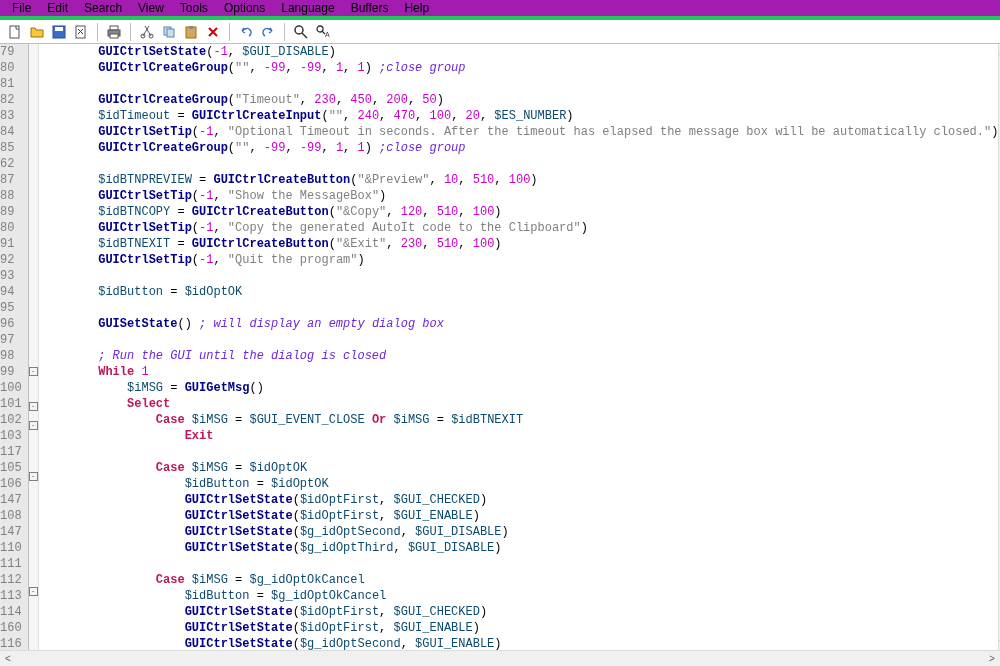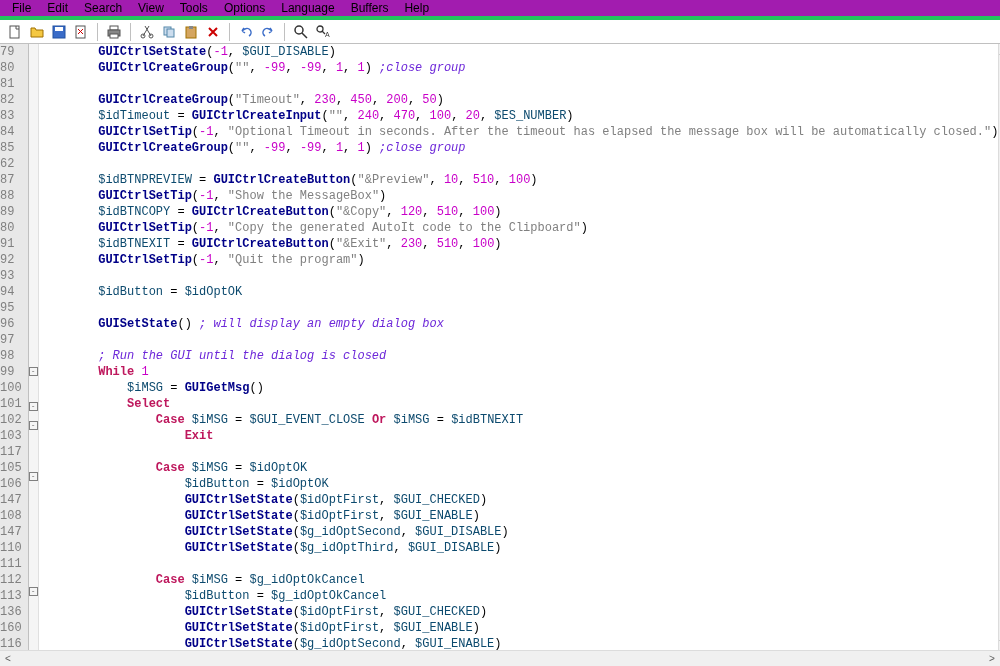--- a/index.html
+++ b/index.html
@@ -242,21 +242,21 @@
       <div class="line">117</div>
       <div class="line">105</div>
       <div class="line">106</div>
       <div class="line">147</div>
       <div class="line">108</div>
       <div class="line">147</div>
       <div class="line">110</div>
       <div class="line">111</div>
       <div class="line">112</div>
       <div class="line">113</div>
-      <div class="line">136</div>
+      <div class="line">114</div>
       <div class="line">160</div>
       <div class="line">116</div>
     </div>
   <div class="fold-col" id="fold">
       <div class="line"></div>
       <div class="line"></div>
       <div class="line"></div>
       <div class="line"></div>
       <div class="line"></div>
       <div class="line"></div>

